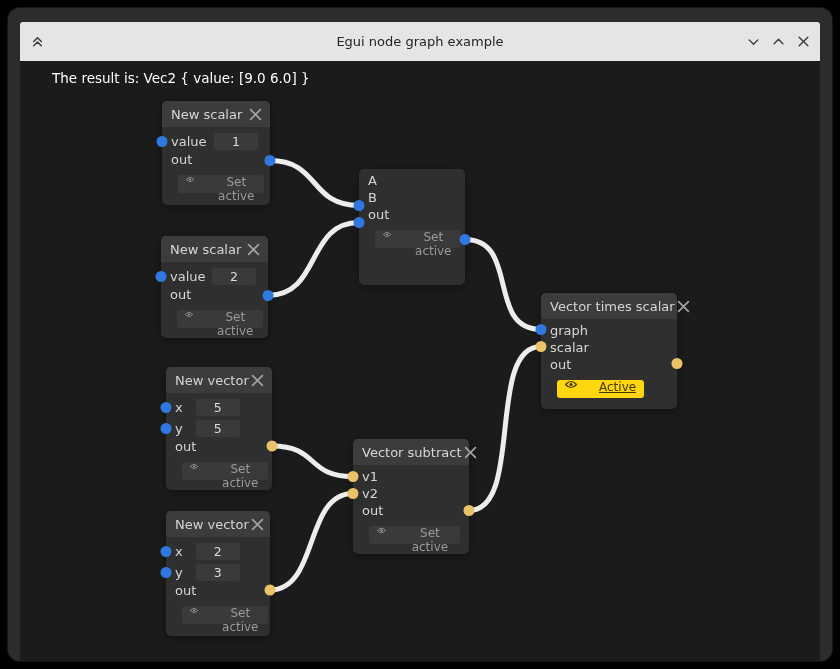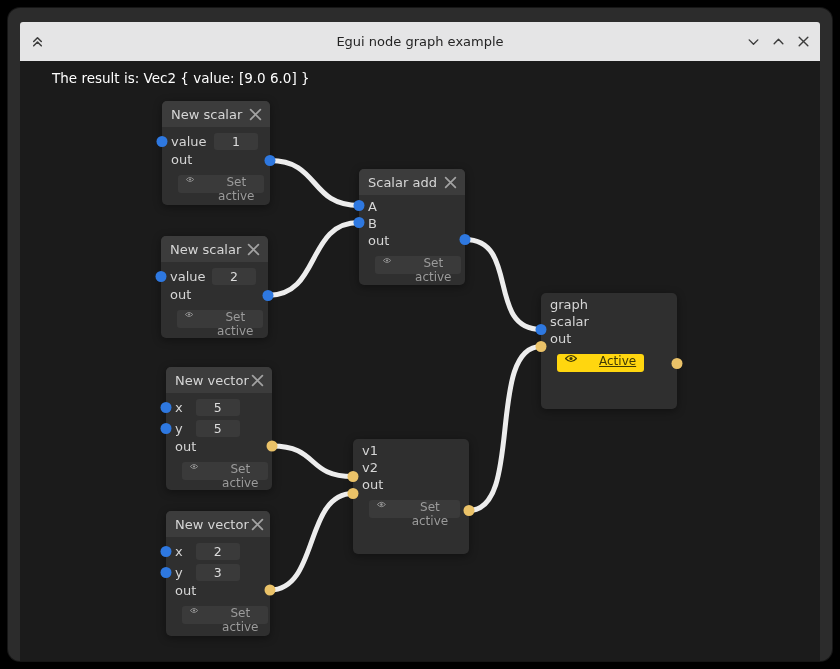--- a/index.html
+++ b/index.html
@@ -99,28 +99,20 @@
           <svg class="eye" width="12" height="9" viewBox="0 0 24 16">
                   <path d="M1 8 Q12 -4 23 8 Q12 20 1 8 Z" fill="none" stroke="currentColor" stroke-width="2.4"></path>
                   <circle cx="12" cy="8" r="3.2" fill="currentColor"></circle>
                 </svg>
           <span>Set active</span>
               </button></div>
       </div>
     </div>
 
     <div class="node" style="left:339px;top:108px;width:106px;height:116px;">
-      <div class="nh">
-            <span class="nh-t">Scalar add</span>
-        <span class="nx">
-              <svg width="13" height="13" viewBox="0 0 12 12" fill="none" stroke="currentColor" stroke-width="1.6" stroke-linecap="round">
-                <path d="M1.5 1.5 L10.5 10.5 M10.5 1.5 L1.5 10.5"></path>
-              </svg>
-            </span>
-          </div>
       <div class="nb">
         <div class="row-l">
               <span>A</span>
             </div>
         <div class="row-l">
               <span>B</span>
             </div>
         <div class="row-l">
               <span>out</span>
             </div>
@@ -155,20 +147,28 @@
           <svg class="eye" width="12" height="9" viewBox="0 0 24 16">
                   <path d="M1 8 Q12 -4 23 8 Q12 20 1 8 Z" fill="none" stroke="currentColor" stroke-width="2.4"></path>
                   <circle cx="12" cy="8" r="3.2" fill="currentColor"></circle>
                 </svg>
           <span>Set active</span>
               </button></div>
       </div>
     </div>
 
     <div class="node" style="left:521px;top:232px;width:136px;height:116px;">
+      <div class="nh">
+            <span class="nh-t">Vector times scalar</span>
+        <span class="nx">
+              <svg width="13" height="13" viewBox="0 0 12 12" fill="none" stroke="currentColor" stroke-width="1.6" stroke-linecap="round">
+                <path d="M1.5 1.5 L10.5 10.5 M10.5 1.5 L1.5 10.5"></path>
+              </svg>
+            </span>
+          </div>
       <div class="nb">
         <div class="row-l">
               <span>graph</span>
             </div>
         <div class="row-l">
               <span>scalar</span>
             </div>
         <div class="row-l">
               <span>out</span>
             </div>
@@ -207,20 +207,28 @@
           <svg class="eye" width="12" height="9" viewBox="0 0 24 16">
                   <path d="M1 8 Q12 -4 23 8 Q12 20 1 8 Z" fill="none" stroke="currentColor" stroke-width="2.4"></path>
                   <circle cx="12" cy="8" r="3.2" fill="currentColor"></circle>
                 </svg>
           <span>Set active</span>
               </button></div>
       </div>
     </div>
 
     <div class="node" style="left:333px;top:378px;width:116px;height:115px;">
+      <div class="nh">
+            <span class="nh-t">Vector subtract</span>
+        <span class="nx">
+              <svg width="13" height="13" viewBox="0 0 12 12" fill="none" stroke="currentColor" stroke-width="1.6" stroke-linecap="round">
+                <path d="M1.5 1.5 L10.5 10.5 M10.5 1.5 L1.5 10.5"></path>
+              </svg>
+            </span>
+          </div>
       <div class="nb">
         <div class="row-l">
               <span>v1</span>
             </div>
         <div class="row-l">
               <span>v2</span>
             </div>
         <div class="row-l">
               <span>out</span>
             </div>

